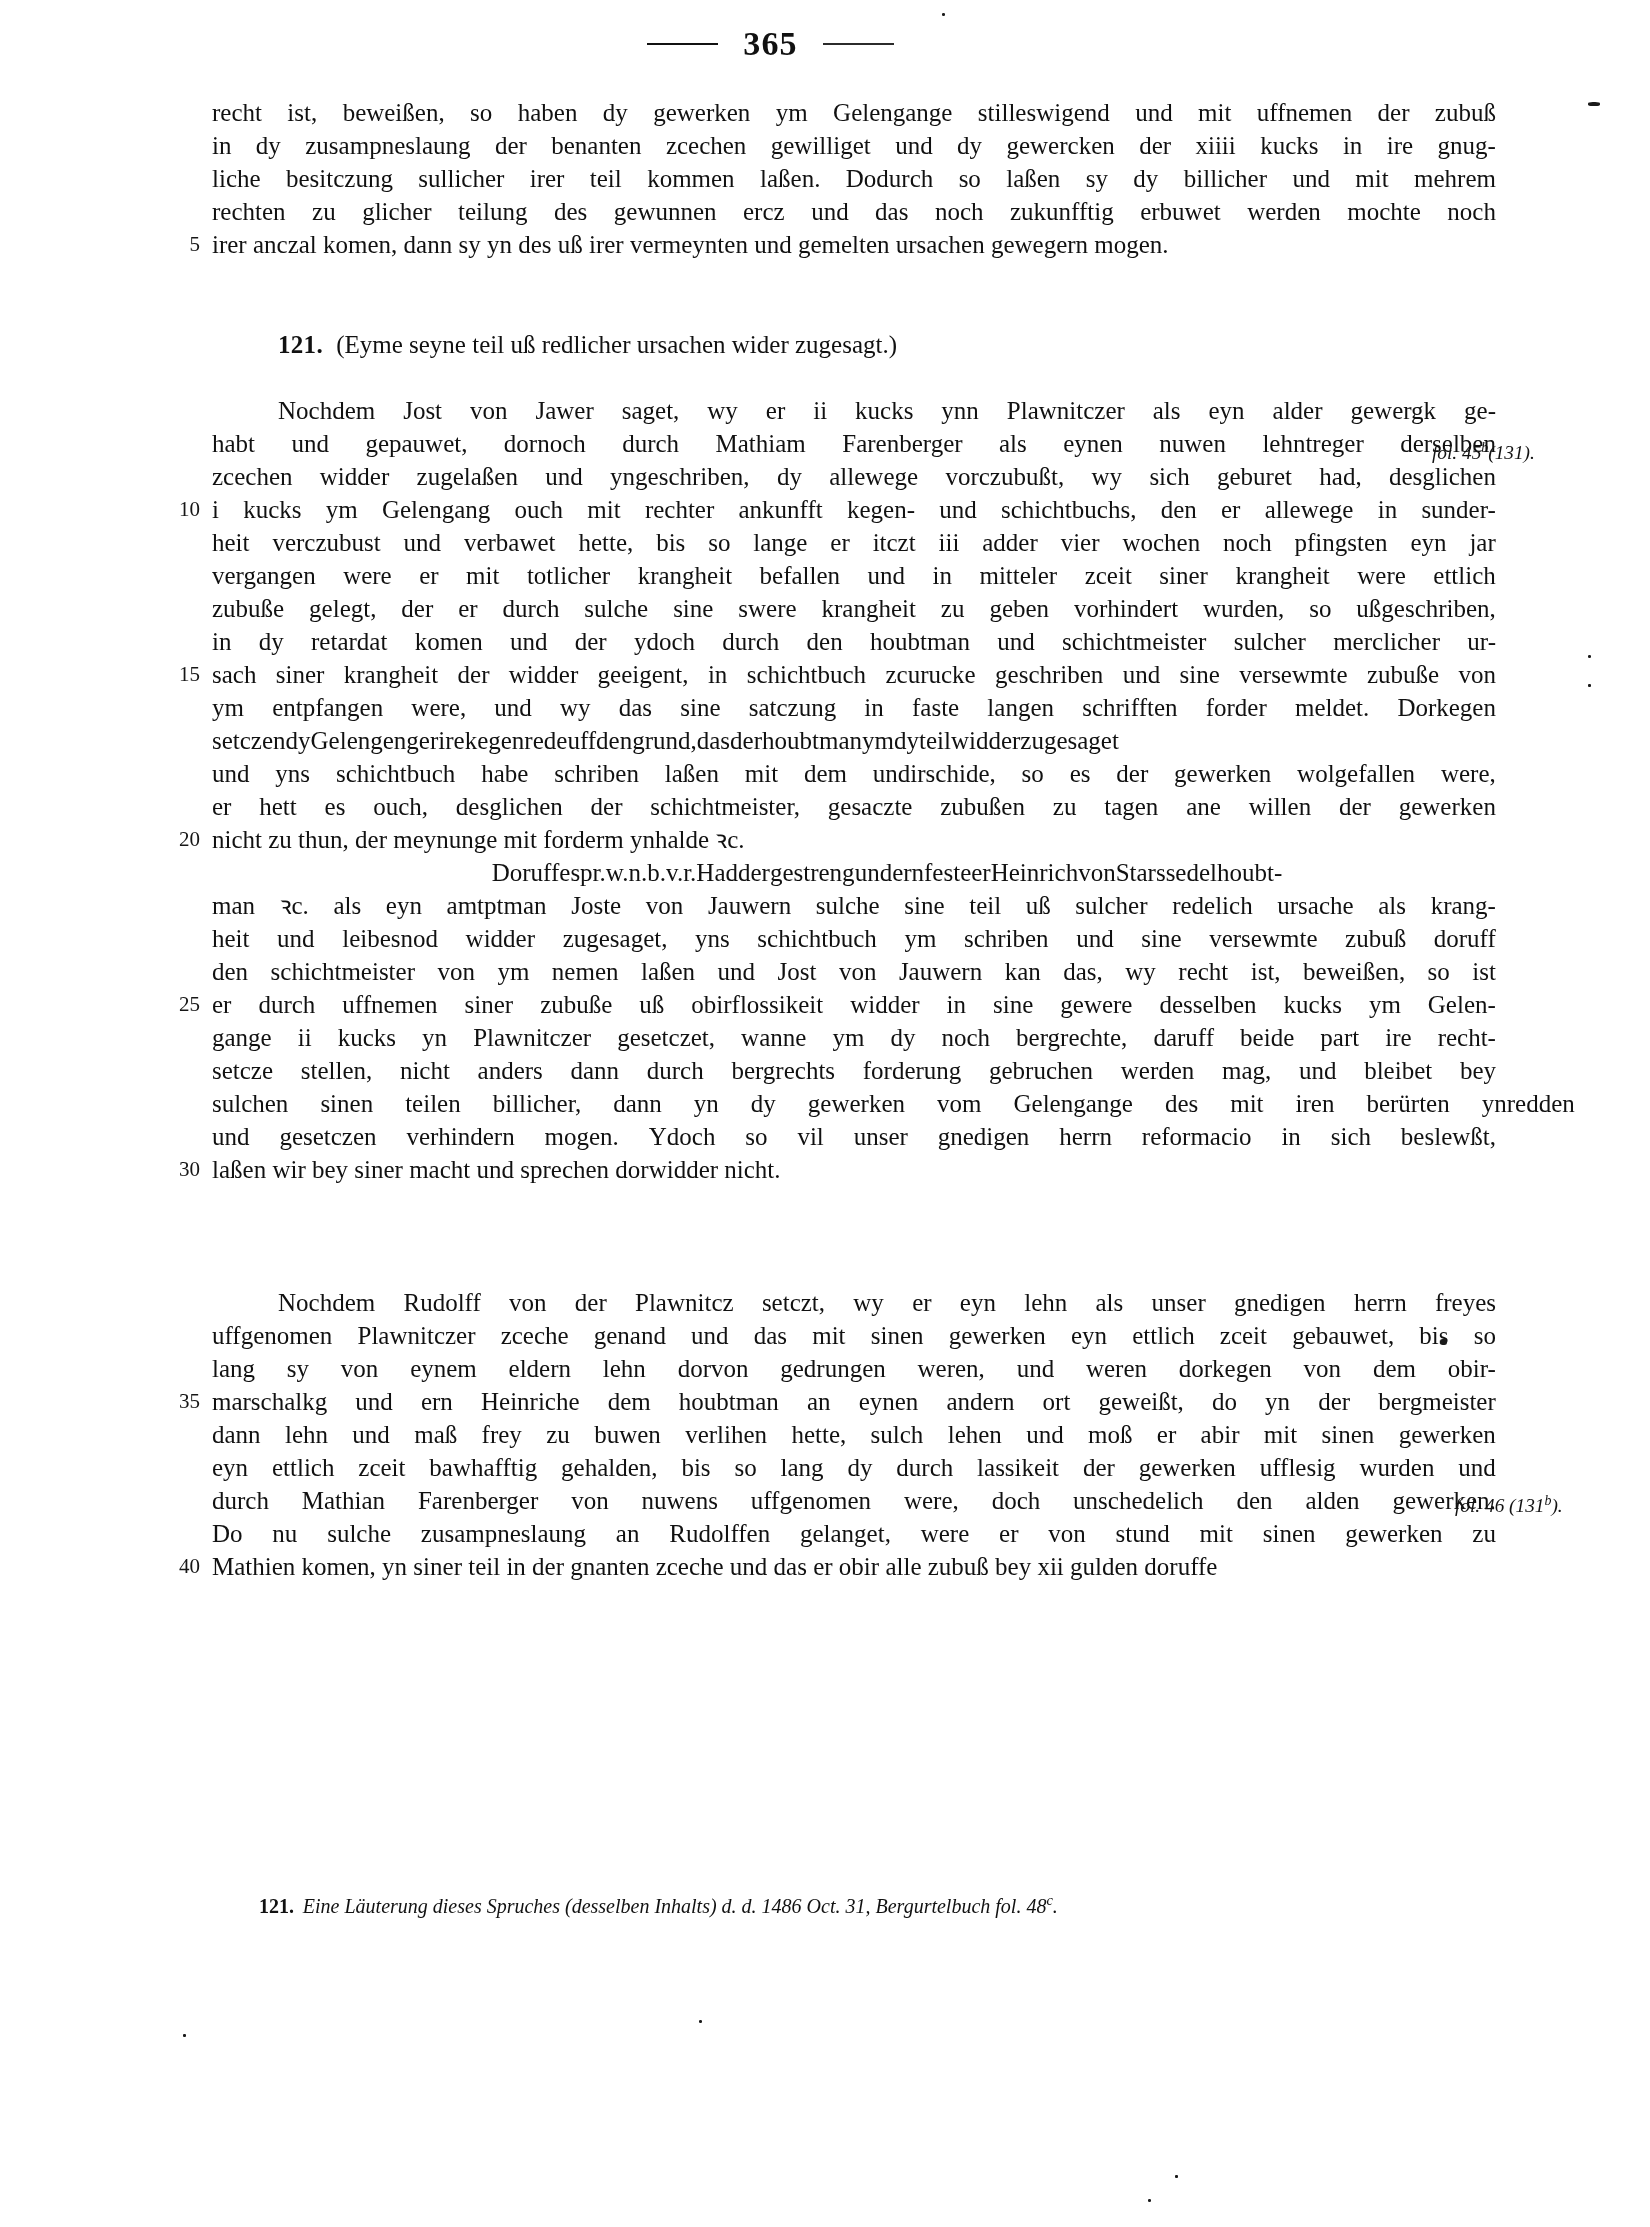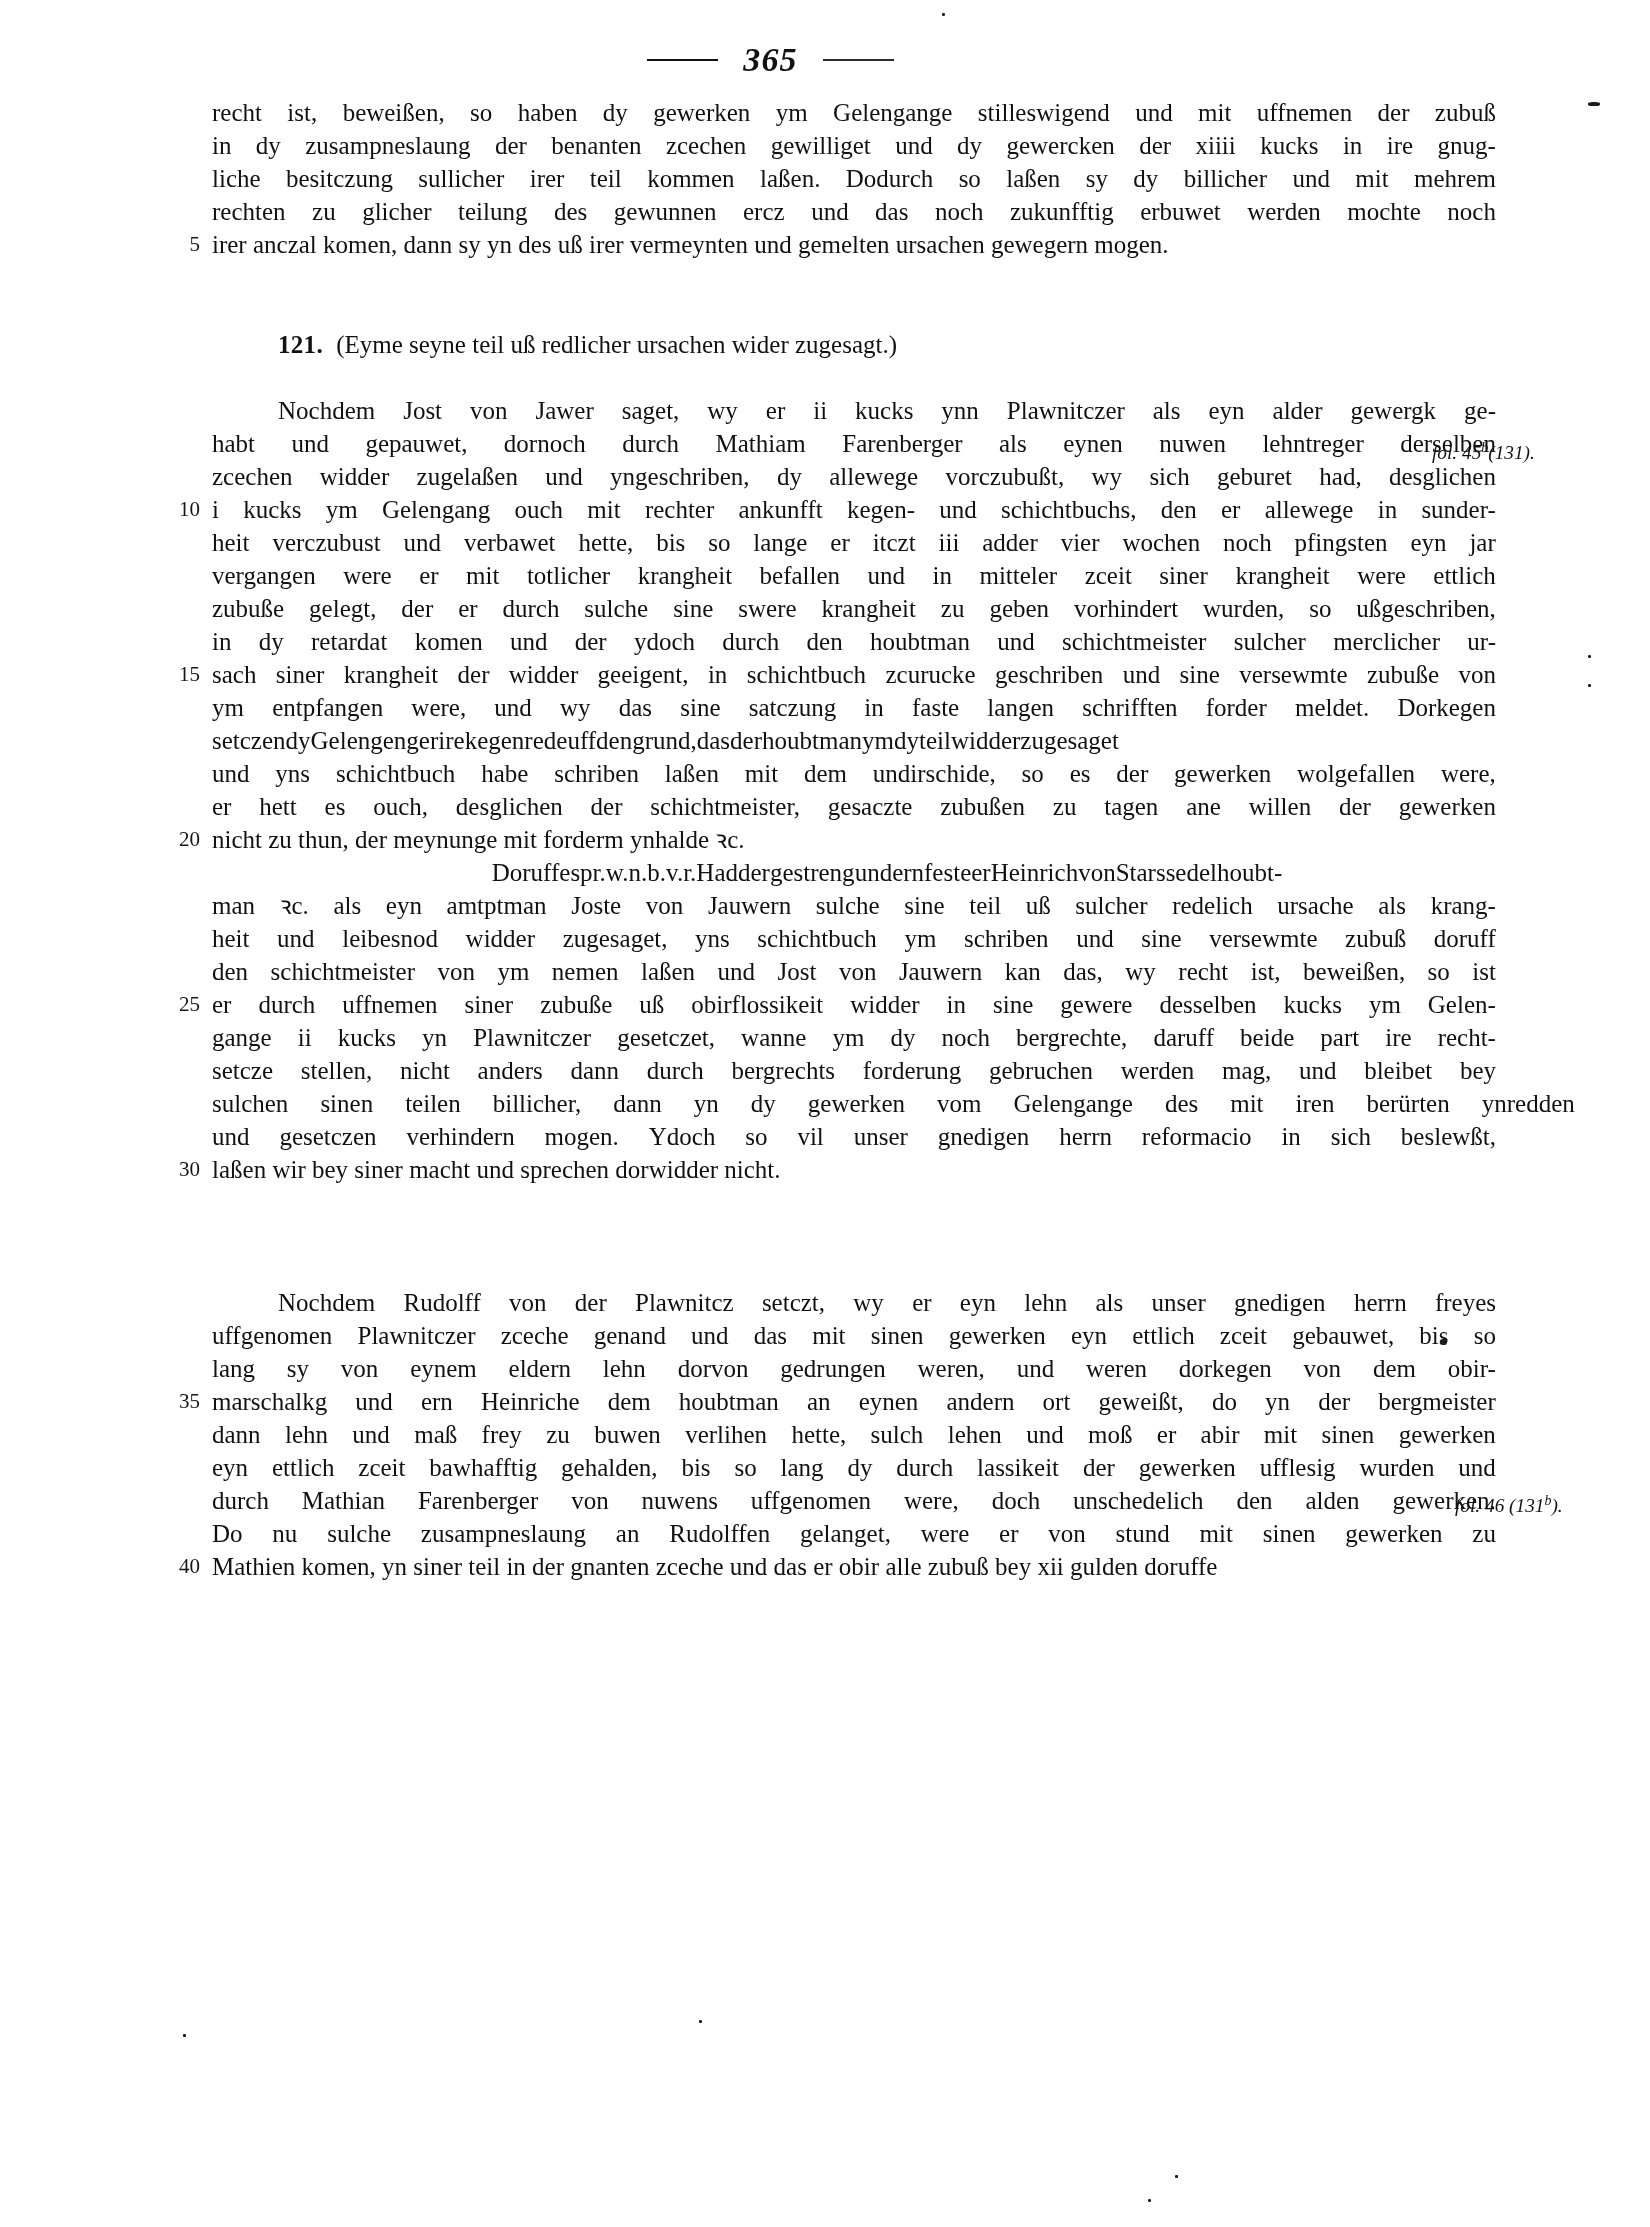--- a/index.html
+++ b/index.html
@@ -16,28 +16,27 @@
     position: relative;
     width: 1651px;
     height: 2227px;
     background: #ffffff;
     overflow: hidden;
   }
 
   
   .runhead {
     position: absolute;
-    top: 43px;
+    top: 27px;
     left: 0;
     width: 1541px;
     display: flex;
     align-items: center;
     justify-content: center;
     gap: 25px;
-    font-style: italic;
   }
   .runhead .rule {
     display: block;
     width: 71px;
     height: 2.2px;
     background: #111111;
   }
   .runhead .rule.right {
     height: 1.7px;
     background: #2b2b2b;
@@ -862,20 +861,23 @@
   </div>
 
   <div class="marginal" style="left:1432px; top:441px;">
     <span>fol. 45</span><sup>b</sup><span>(131).</span>
   </div>
 
   <div class="marginal" style="left:1455px; top:1494px;">
     <span>fol. 46 (131</span><sup>b</sup><span>).</span>
   </div>
 
+  <div class="footnote">
+    <span class="fn-num">121.</span><span>Eine Läuterung dieses Spruches (desselben Inhalts) d. d. 1486 Oct. 31, Bergurtelbuch fol. 48</span><sup>c</sup><span>.</span>
+  </div>
 
   <div class="speck" style="left:1588px; top:102px;  width:12px; height:3.9px;"></div>
   <div class="speck" style="left:1588px; top:655px; width:3.3px;  height:3.3px;"></div>
   <div class="speck" style="left:1588px; top:684px; width:2.8px;  height:2.8px;"></div>
   <div class="speck" style="left:1440px; top:1339px; width:6.6px; height:5.5px;"></div>
   <div class="speck" style="left:942px; top:13.2px;   width:3.3px;  height:3.3px;"></div>
   <div class="speck" style="left:699px; top:2020px; width:3.3px;  height:3.3px;"></div>
   <div class="speck" style="left:183px;  top:2034px; width:2.8px;  height:2.8px;"></div>
   <div class="speck" style="left:1175px; top:2175px; width:2.8px;  height:2.8px;"></div>
   <div class="speck" style="left:1148px; top:2199px; width:3.3px;  height:3.3px;"></div>

